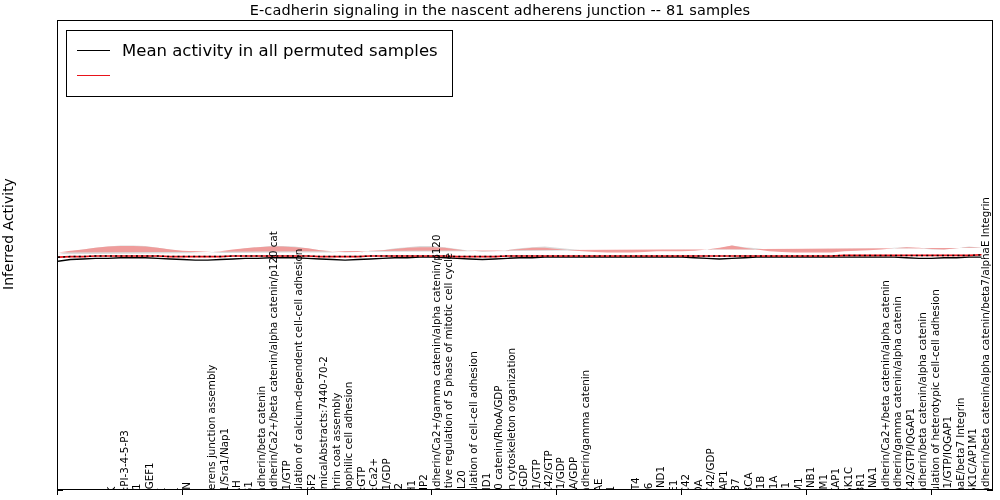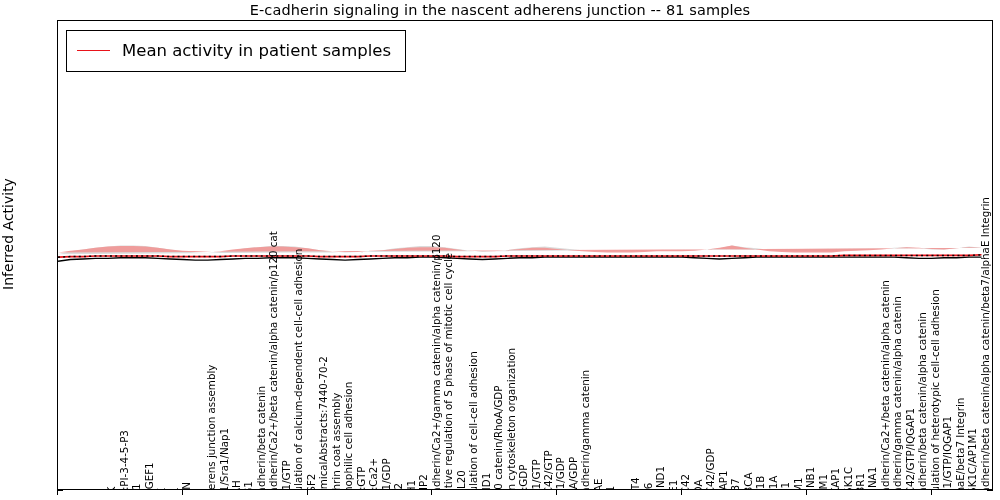--- a/index.html
+++ b/index.html
@@ -179,18 +179,21 @@
         <div class="xl" style="left: 837.36px;">RAC1/GTP/IQGAP1</div>
         <div class="xl" style="left: 849.84px;">alphaE/beta7 Integrin</div>
         <div class="xl" style="left: 862.32px;">PIP5K1C/AP1M1</div>
         <div class="xl" style="left: 874.8px;">E-cadherin/beta catenin/alpha catenin/beta7/alphaE Integrin</div>
         <div class="xl" style="left: 887.28px;">E-cadherin(dimer)/Ca2+</div>
       </div>
   </div>
 
   <div id="legend">
     <div class="legrow">
+      <span class="legline k"></span>
+      <span class="legtxt">Mean activity in all permuted samples</span>
+    </div>
+    <div class="legrow">
       <span class="legline r"></span>
-      <span class="legtxt">Mean activity in patient samples</span>
     </div>
   </div>
 
 </div>
 
 </body></html>

